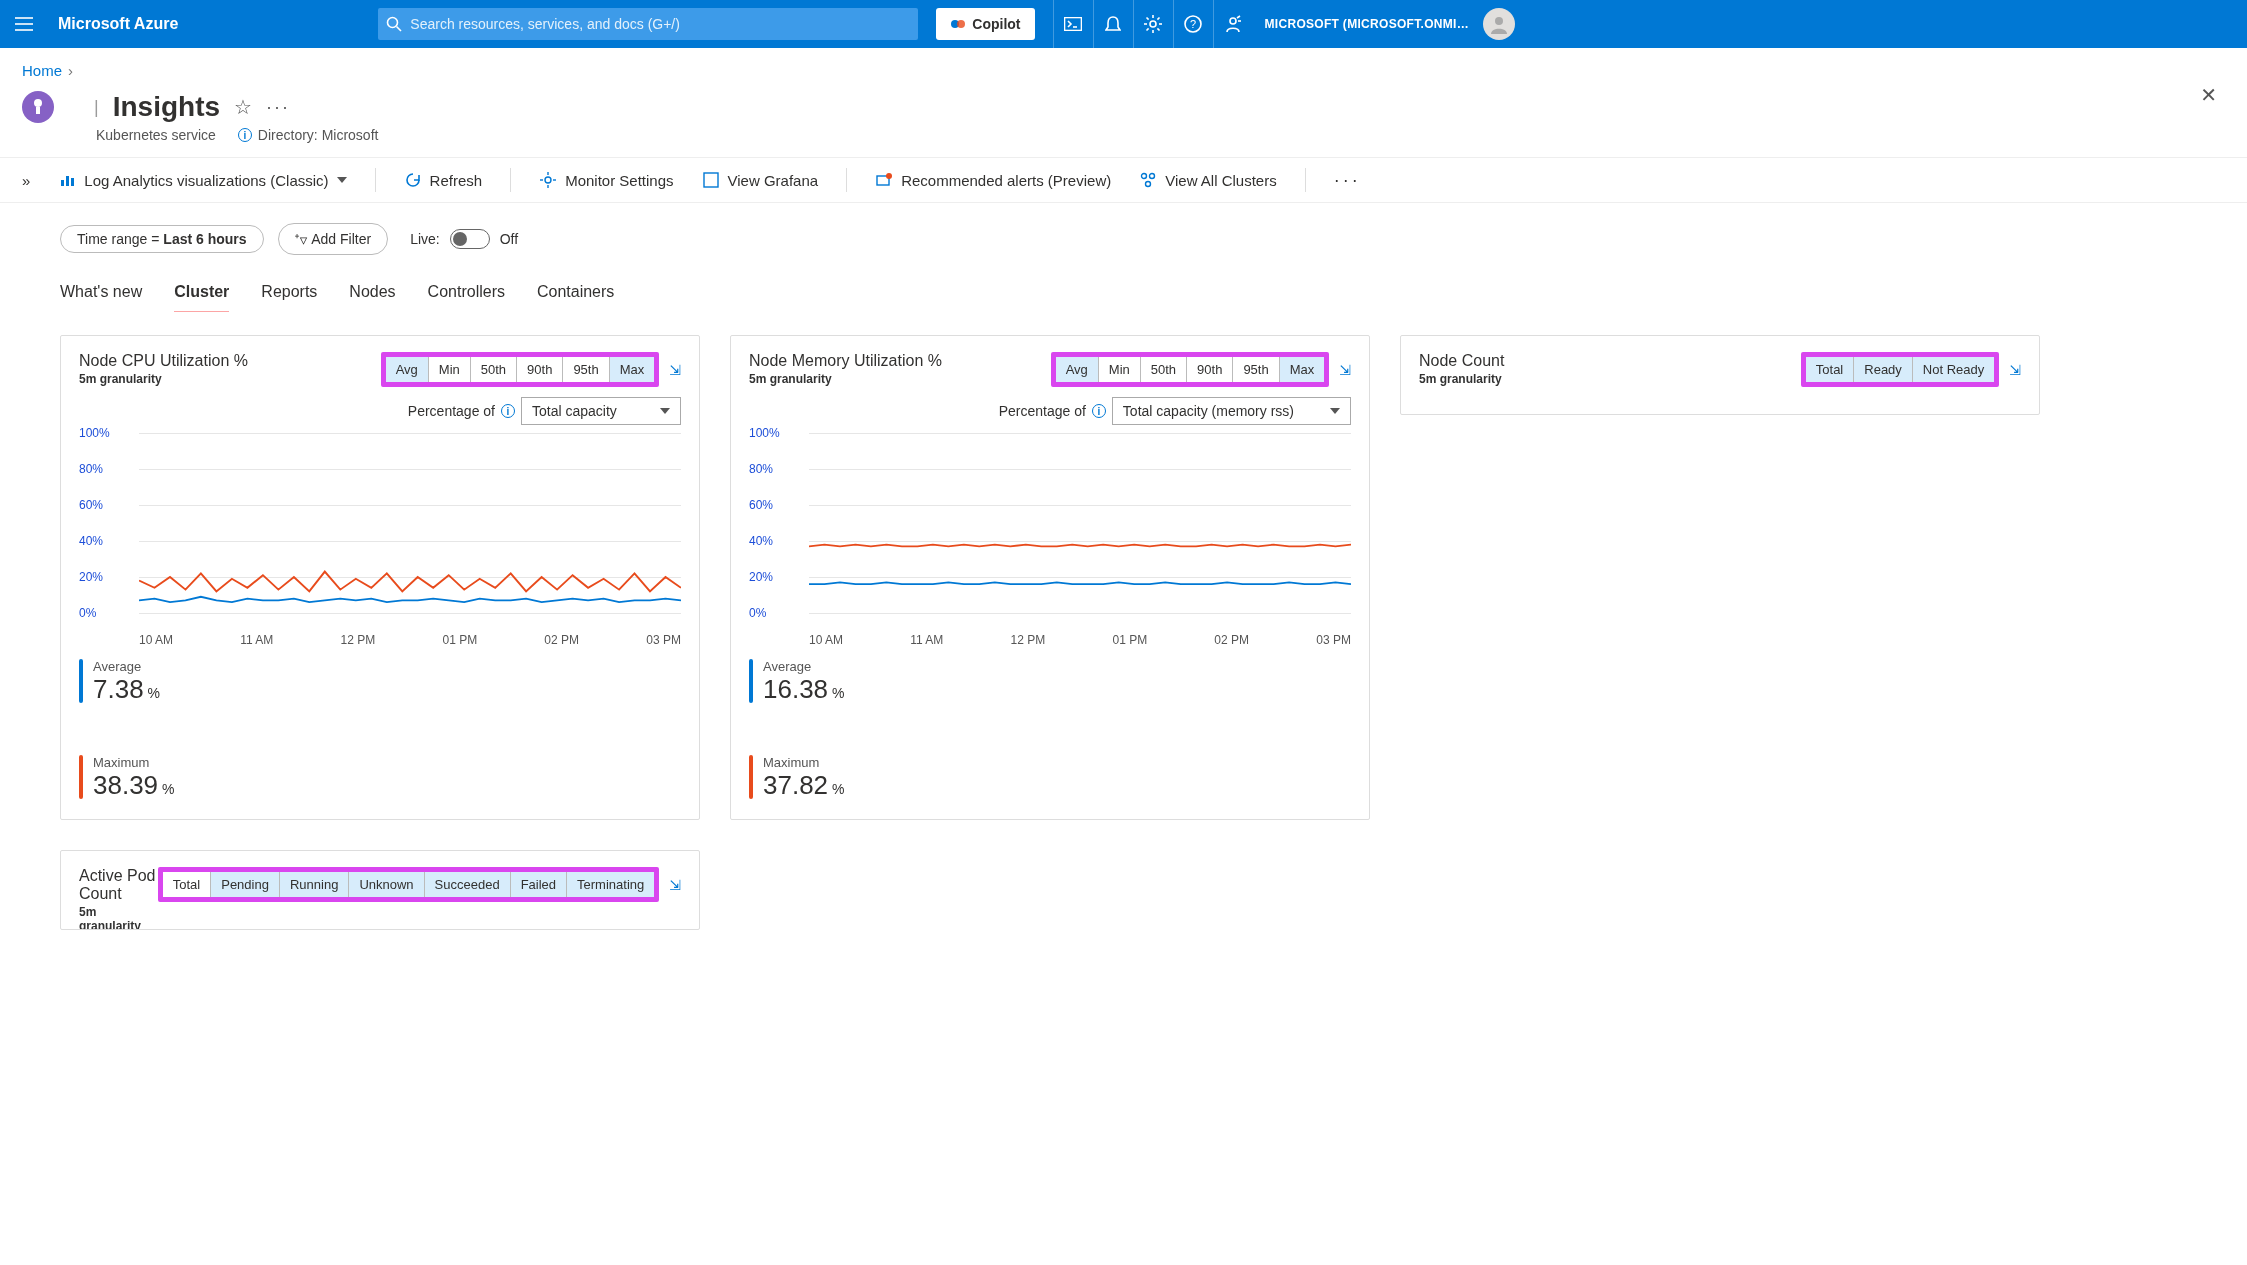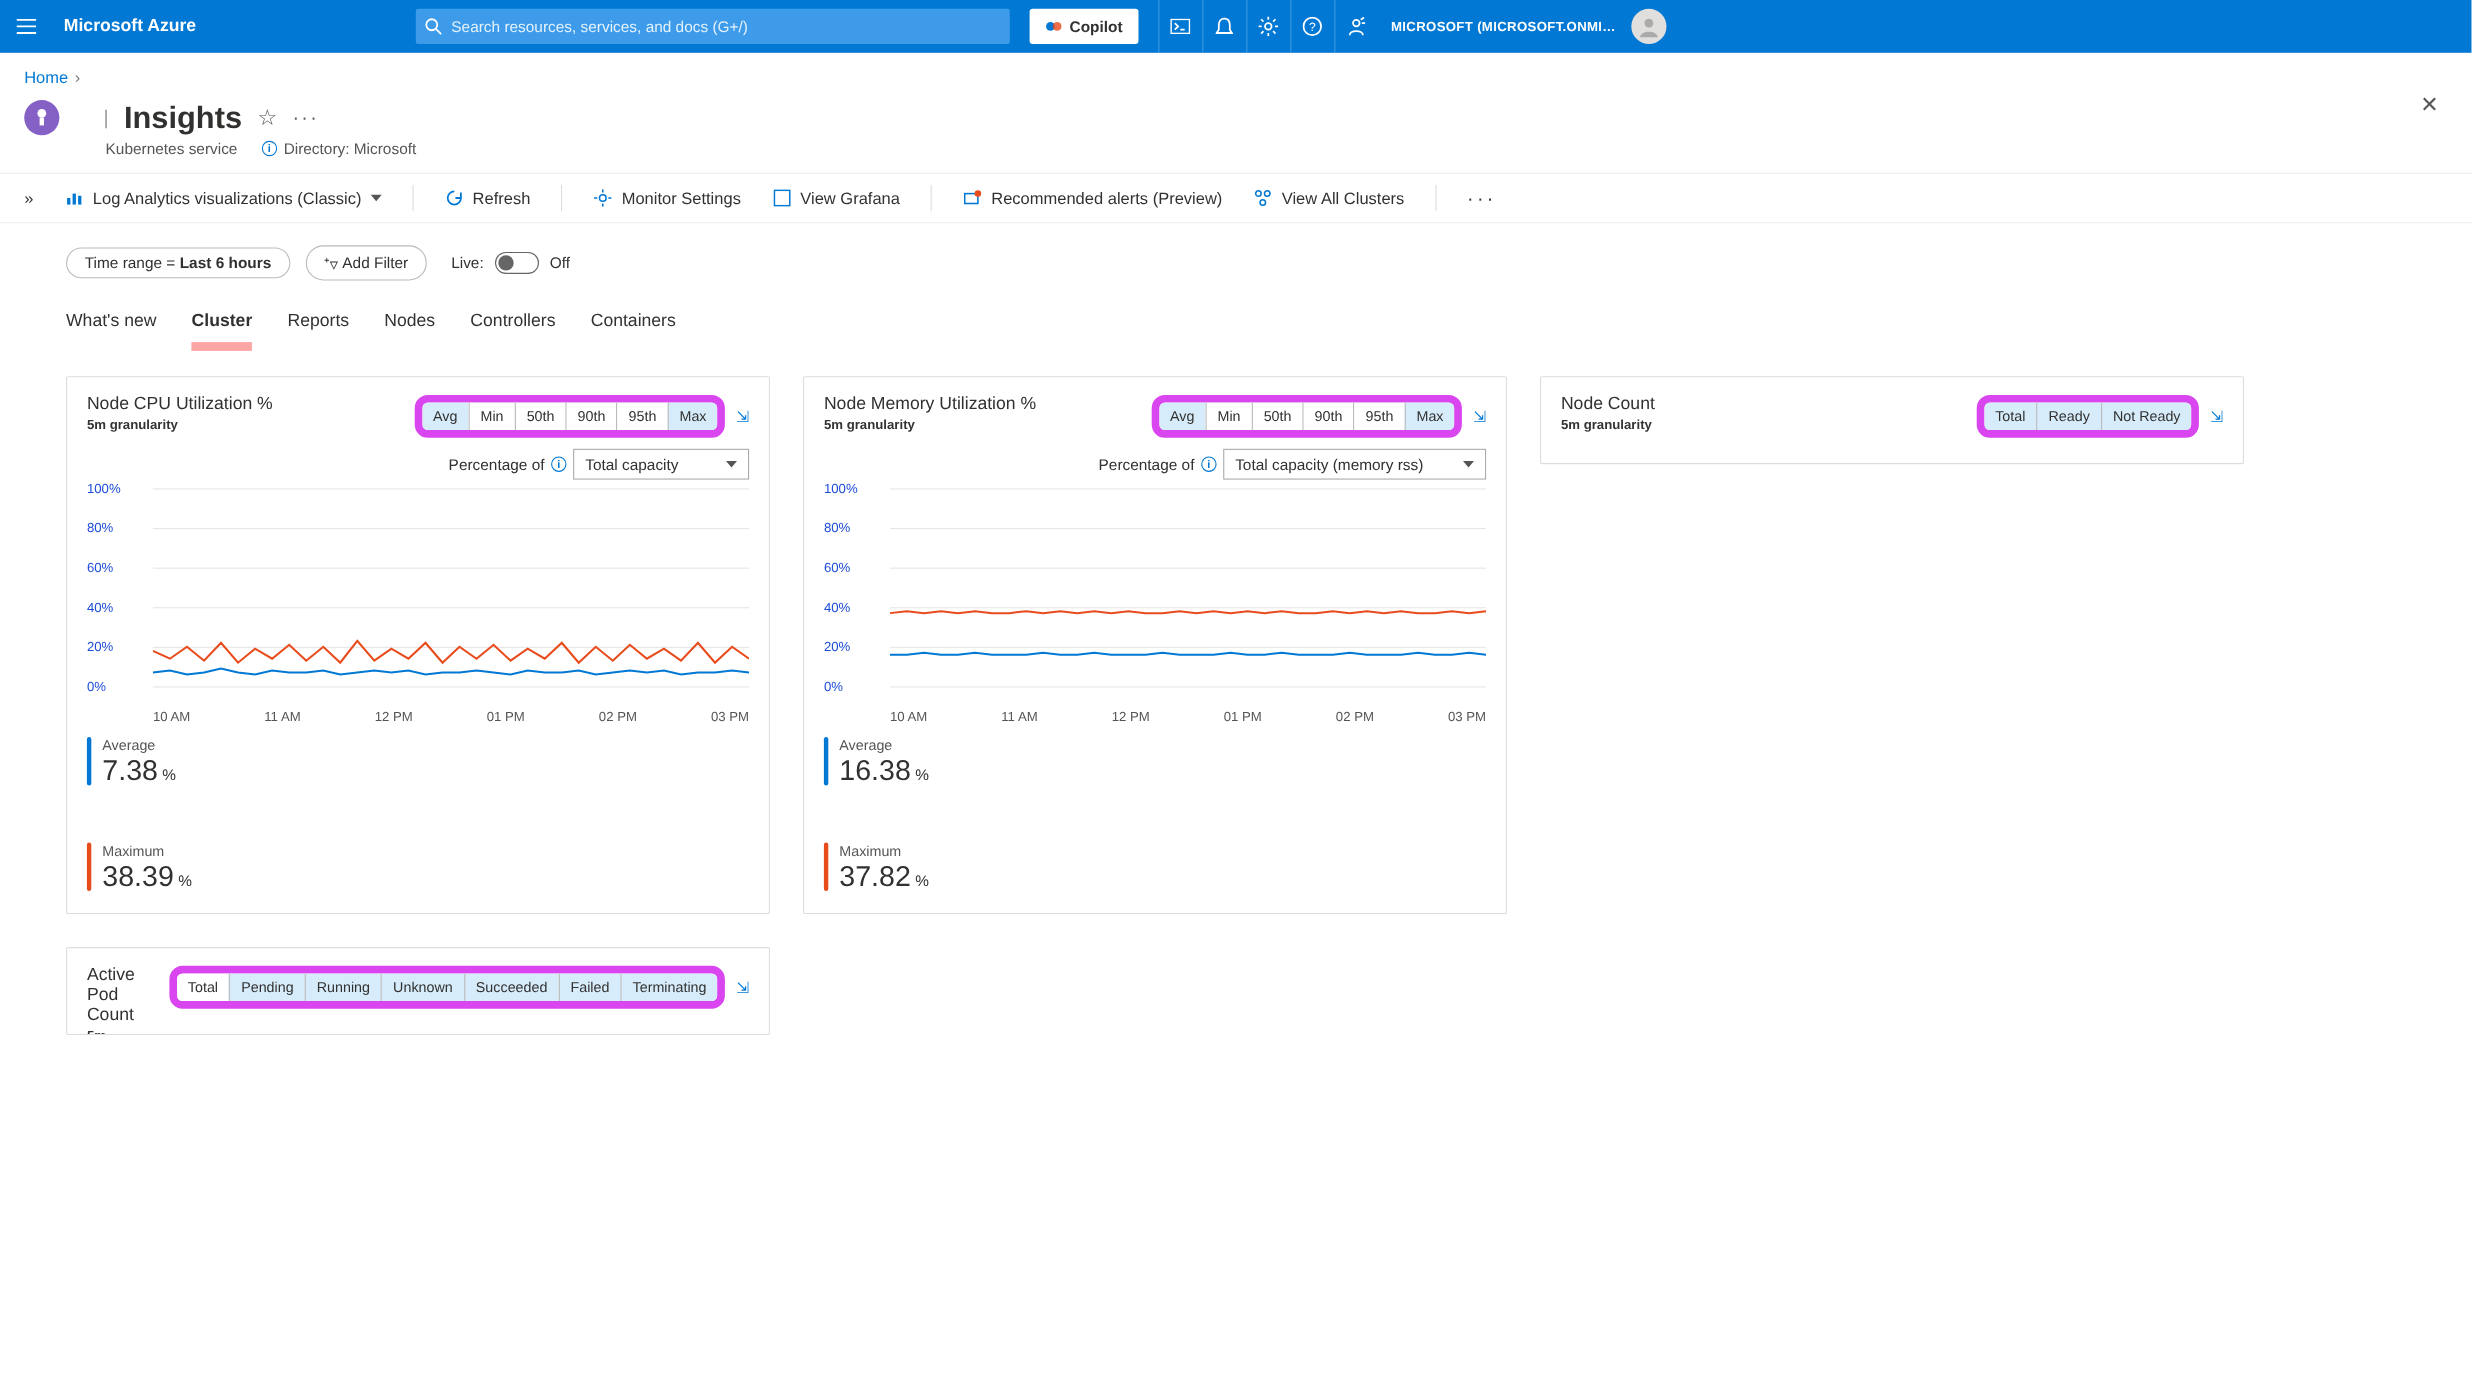--- a/index.html
+++ b/index.html
@@ -49,29 +49,29 @@
   .filters { display:flex; align-items:center; padding: 20px 60px 10px 60px; gap:14px; }
   .pill { border:1px solid #bbb; border-radius:18px; padding:5px 16px; font-size:14px; display:flex; align-items:center; gap:4px; cursor:pointer;}
   .pill b { font-weight:600; }
   .toggle-wrap { display:flex; align-items:center; gap:10px; margin-left:8px;}
   .toggle { width:40px; height:20px; border:1px solid #666; border-radius:10px; position:relative; cursor:pointer; }
   .toggle .knob { width:14px; height:14px; background:#666; border-radius:50%; position:absolute; top:2px; left:2px; }
 
   
   .tabs { display:flex; gap:32px; padding: 18px 86px 0 60px; border-bottom:1px solid transparent; font-size:16px; }
   .tab { padding-bottom:10px; cursor:pointer; }
-  .tab.active { font-weight:600; border-bottom:8px solid #fca5a5; }
+  .tab.active { font-weight:600; border-bottom:1px solid #fca5a5; }
 
   
   .cards { display:flex; gap:30px; padding: 22px 60px; flex-wrap:wrap; }
   .card { width:640px; border:1px solid #ddd; border-radius:2px; padding:16px 18px 18px 18px; box-shadow: 0 0 0 rgba(0,0,0,0); background:#fff; }
   .card-head { display:flex; justify-content:space-between; align-items:flex-start; }
   .card-title { font-size:16px; }
   .card-sub { font-size:12px; font-weight:600; color:#333; margin-top:2px;}
-  .seg { display:flex; border:7px solid #d946ef; border-radius:12px; overflow:hidden; }
+  .seg { display:flex; border:5px solid #d946ef; border-radius:2px; overflow:hidden; }
   .seg .sitem { padding:5px 10px; font-size:13px; border-left:1px solid #bbb; cursor:pointer; background:#fff;}
   .seg .sitem:first-child{ border-left:none;}
   .seg .sitem.selected { background:#d7ecfb; }
   .pin { margin-left:10px; color:#0078D4; cursor:pointer; font-size:14px;}
   .card-row2 { display:flex; justify-content:flex-end; align-items:center; margin-top:10px; gap:6px; }
   .ddl { border:1px solid #aaa; height:28px; display:flex; align-items:center; padding:0 10px; gap:36px; font-size:14px; cursor:pointer; min-width:160px; justify-content:space-between;}
   .chart { height:200px; position:relative; margin-top:8px; }
   .chart .ygrid { position:absolute; left:60px; right:0; height:1px; background:#e6e6e6; }
   .chart .ylabel { position:absolute; left:0; font-size:12px; color:#1d4ed8; transform:translateY(-50%); width:55px; text-align:left; }
   .chart svg { position:absolute; left:60px; right:0; top:0; bottom:20px; width:calc(100% - 60px); height:180px; }

